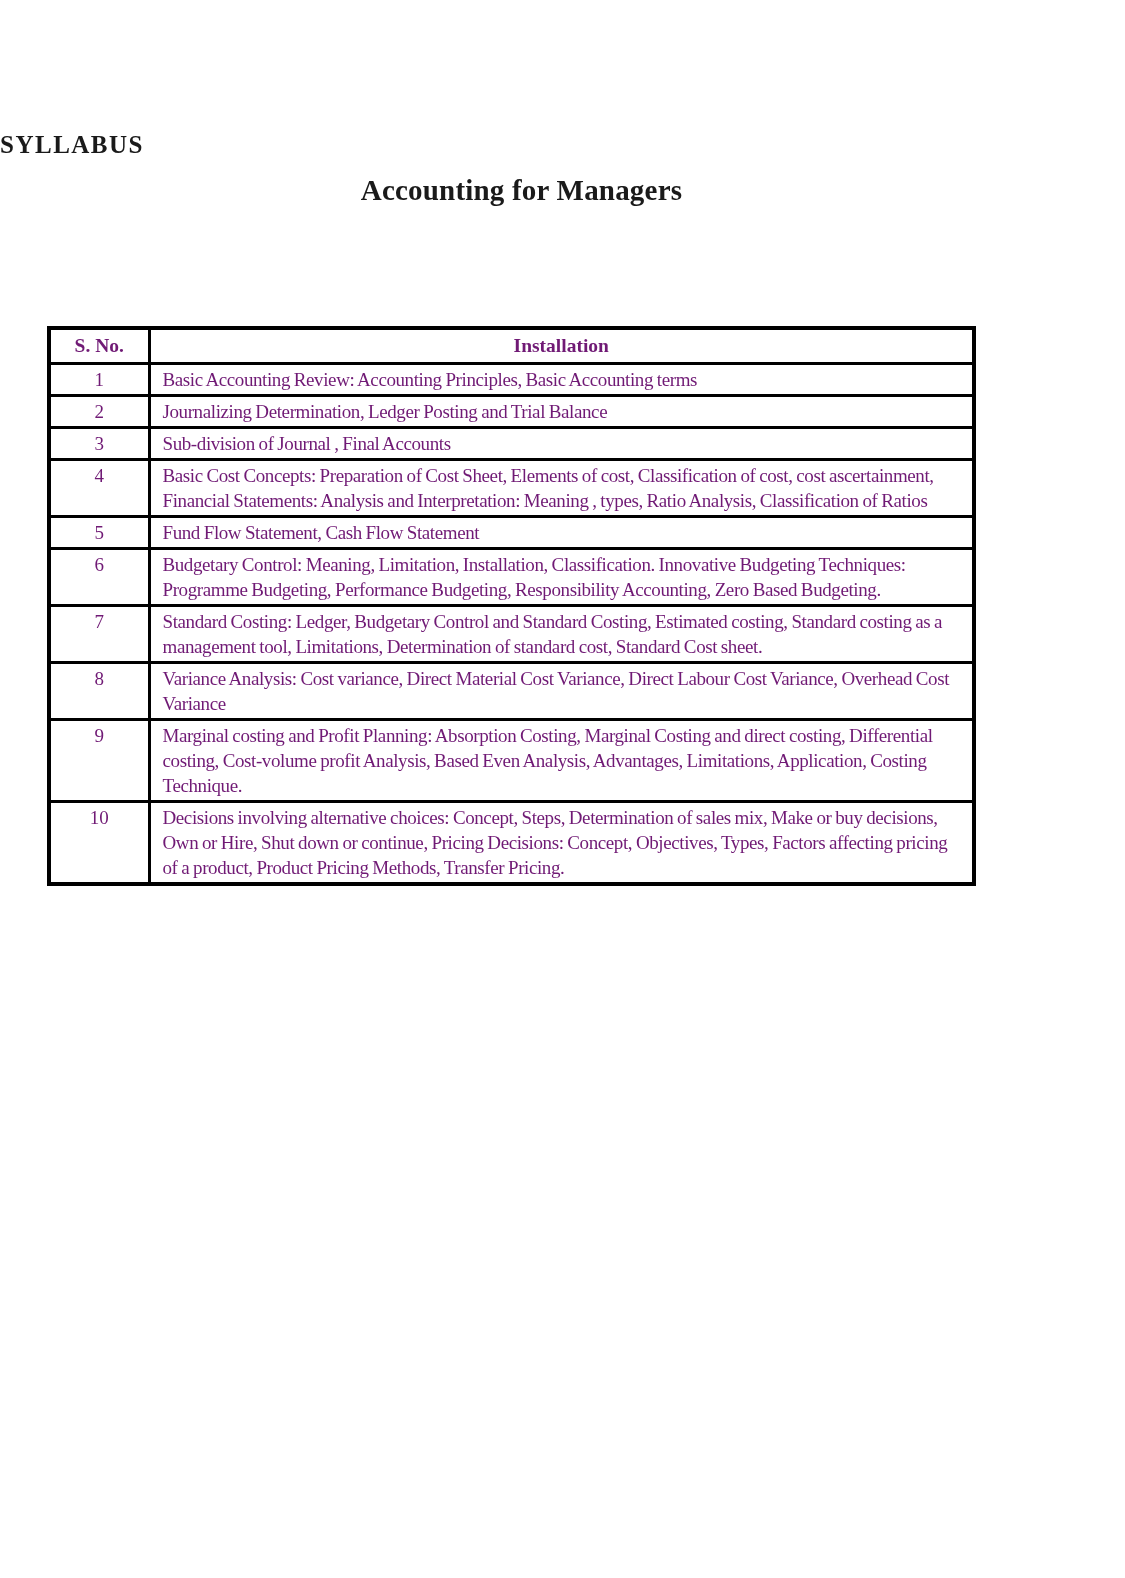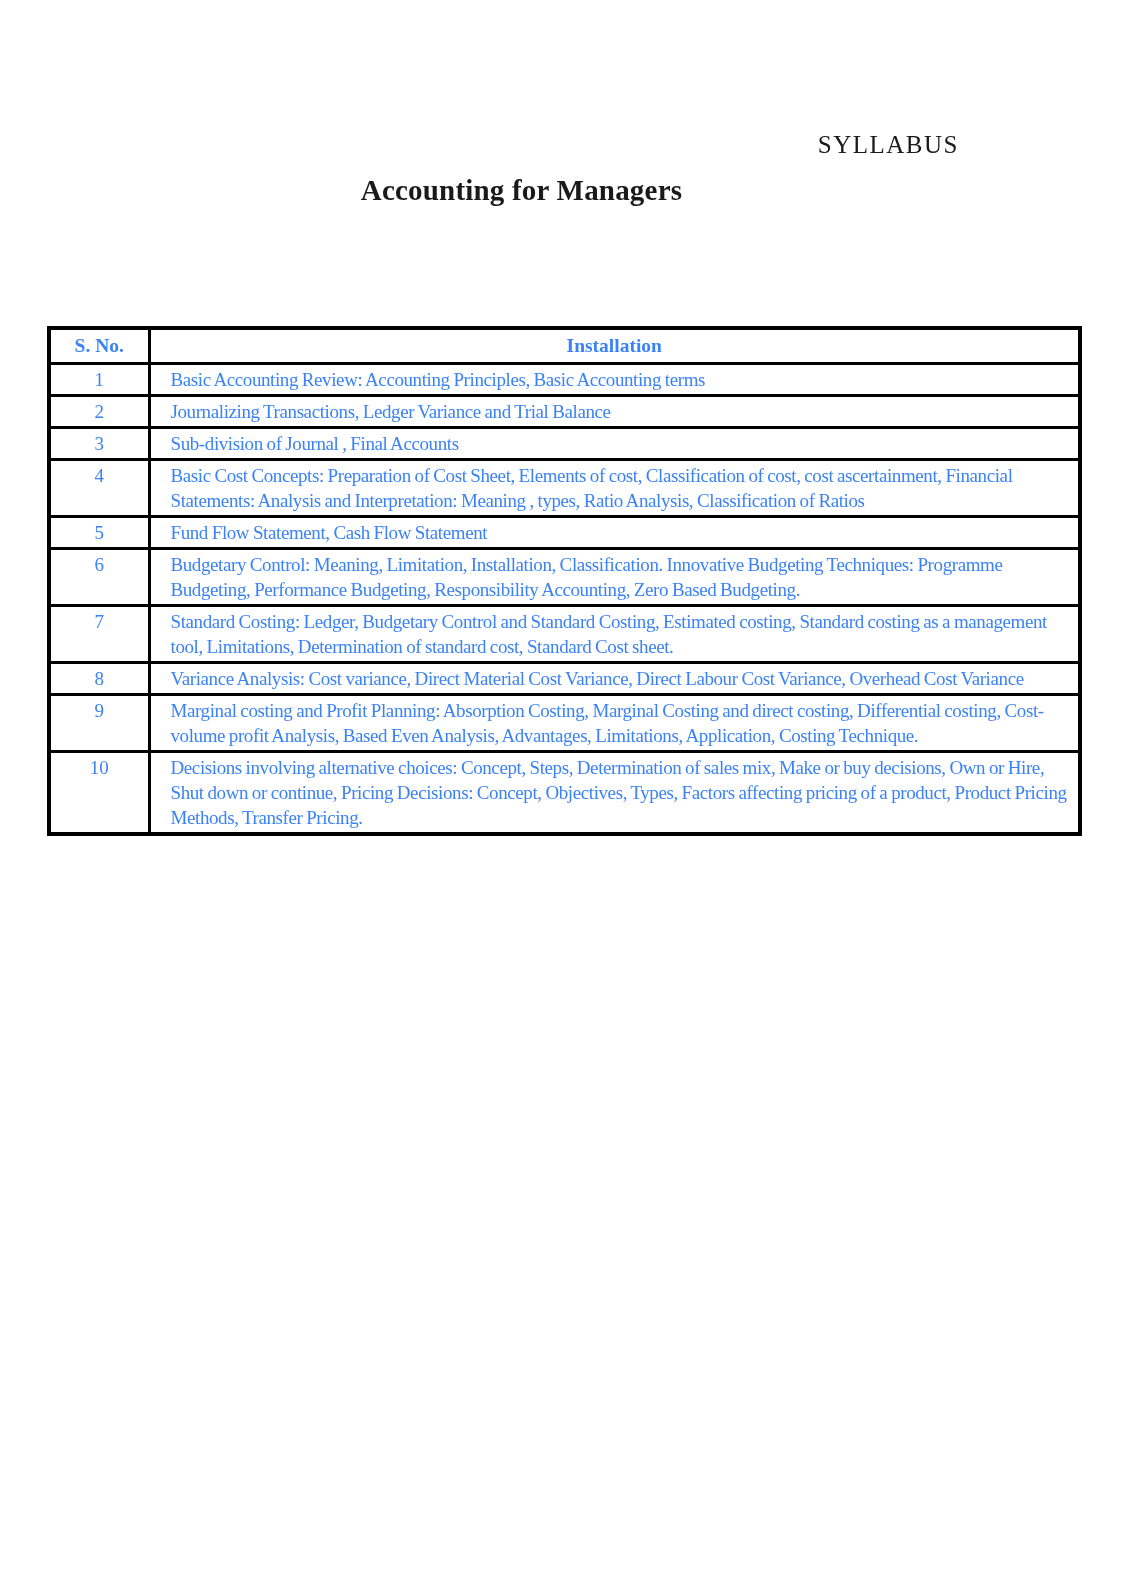--- a/index.html
+++ b/index.html
@@ -15,23 +15,23 @@
     font-family: "Liberation Serif", serif;
     color: #1a1a1a;
     overflow: hidden;
   }
   .main-title {
     position: absolute;
     top: 131px;
     left: 0;
     width: 959px;
     margin: 0;
-    text-align: right;
+    text-align: left;
     font-size: 25px;
-    font-weight: normal;
+    font-weight: bold;
     letter-spacing: 1.5px;
   }
   .course-title {
     position: absolute;
     top: 174px;
     left: 0;
     width: 1043px;
     margin: 0;
     text-align: center;
     font-size: 29px;
@@ -52,26 +52,26 @@
   .para-objectives { top: 225px; }
   .para-intro { top: 261px; }
   .obj-label {
     font-weight: bold;
     font-style: italic;
   }
   table.syllabus {
     position: absolute;
     top: 326px;
     left: 47px;
-    width: 1035px;
+    width: 929px;
     border-collapse: collapse;
     table-layout: fixed;
     border: 4px solid #000;
     font-size: 19px;
-    color: #3b82f6;
+    color: #701a75;
   }
   col.c1 { width: 100px; }
   th, td {
     border: 3px solid #000;
   }
   th {
     font-size: 19.5px;
     font-weight: bold;
     text-align: center;
     line-height: 26px;
@@ -80,21 +80,21 @@
   td {
     vertical-align: top;
     line-height: 25px;
   }
   td.sno {
     text-align: center;
     padding: 2px 4px;
   }
   td.desc {
     text-align: left;
-    padding: 2px 10px 2px 20px;
+    padding: 2px 10px 2px 12px;
     letter-spacing: -0.4px;
     word-spacing: -0.6px;
   }
 </style>
 </head>
 <body>
 
 <div class="page">
 
   <h1 class="main-title">SYLLABUS</h1>
@@ -115,21 +115,21 @@
       </tr>
     </thead>
     <tbody id="table-body">
   <tr>
     <td class="sno">1</td>
     <td class="desc">Basic Accounting Review: Accounting Principles, Basic Accounting terms</td>
   </tr>
 
   <tr>
     <td class="sno">2</td>
-    <td class="desc">Journalizing Transactions, Ledger Variance and Trial Balance</td>
+    <td class="desc">Journalizing Determination, Ledger Posting and Trial Balance</td>
   </tr>
 
   <tr>
     <td class="sno">3</td>
     <td class="desc">Sub-division of Journal , Final Accounts</td>
   </tr>
 
   <tr>
     <td class="sno">4</td>
     <td class="desc">Basic Cost Concepts: Preparation of Cost Sheet, Elements of cost, Classification of cost, cost ascertainment, Financial Statements: Analysis and Interpretation: Meaning , types, Ratio Analysis, Classification of Ratios</td>

